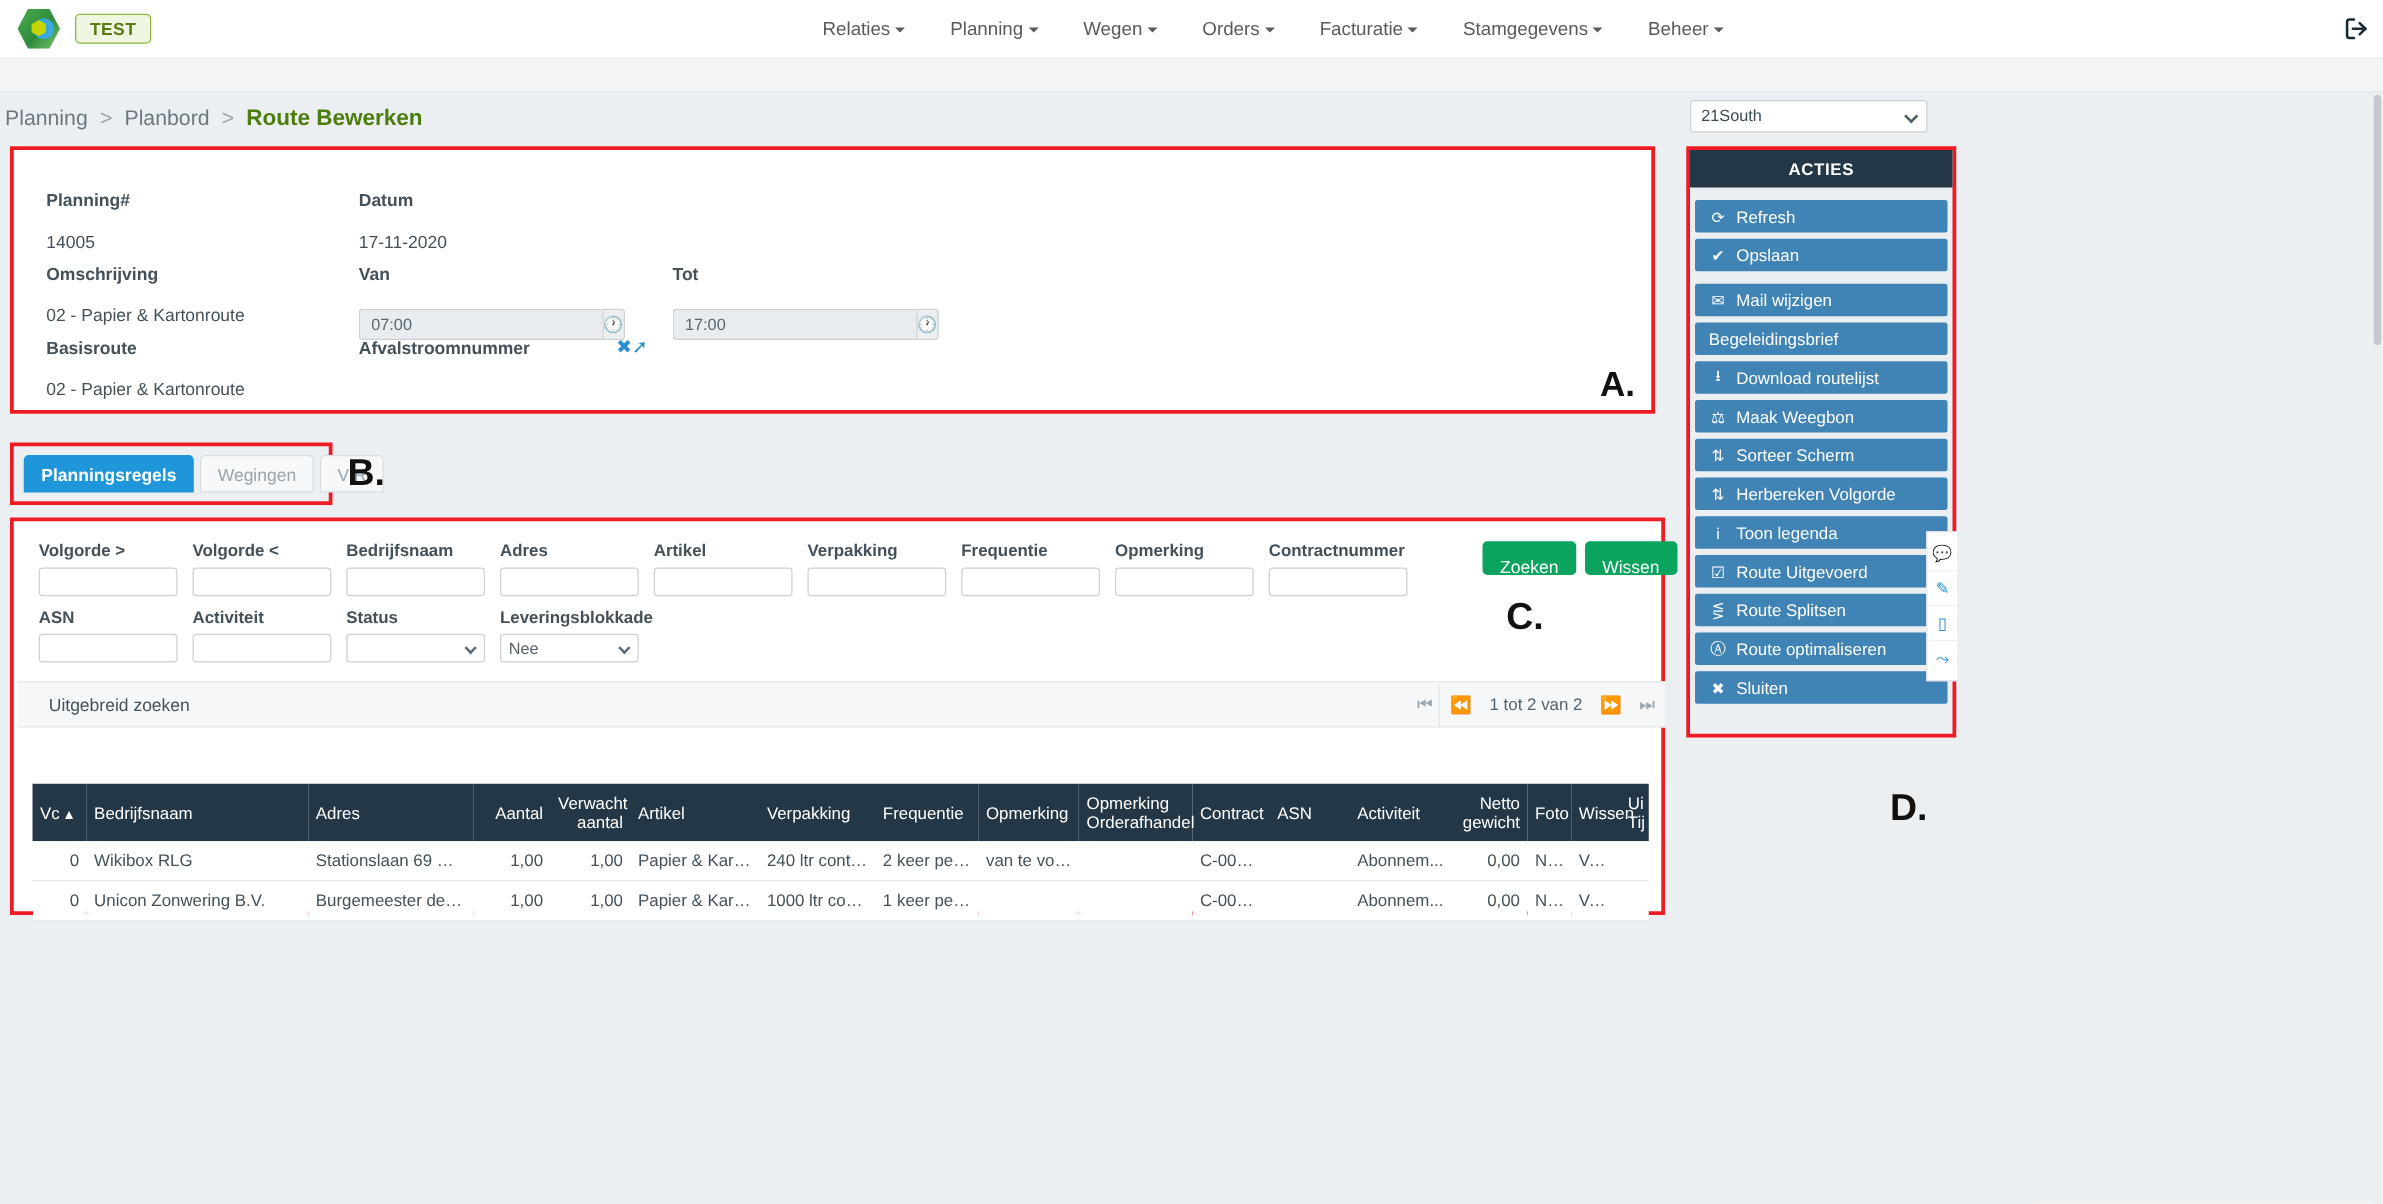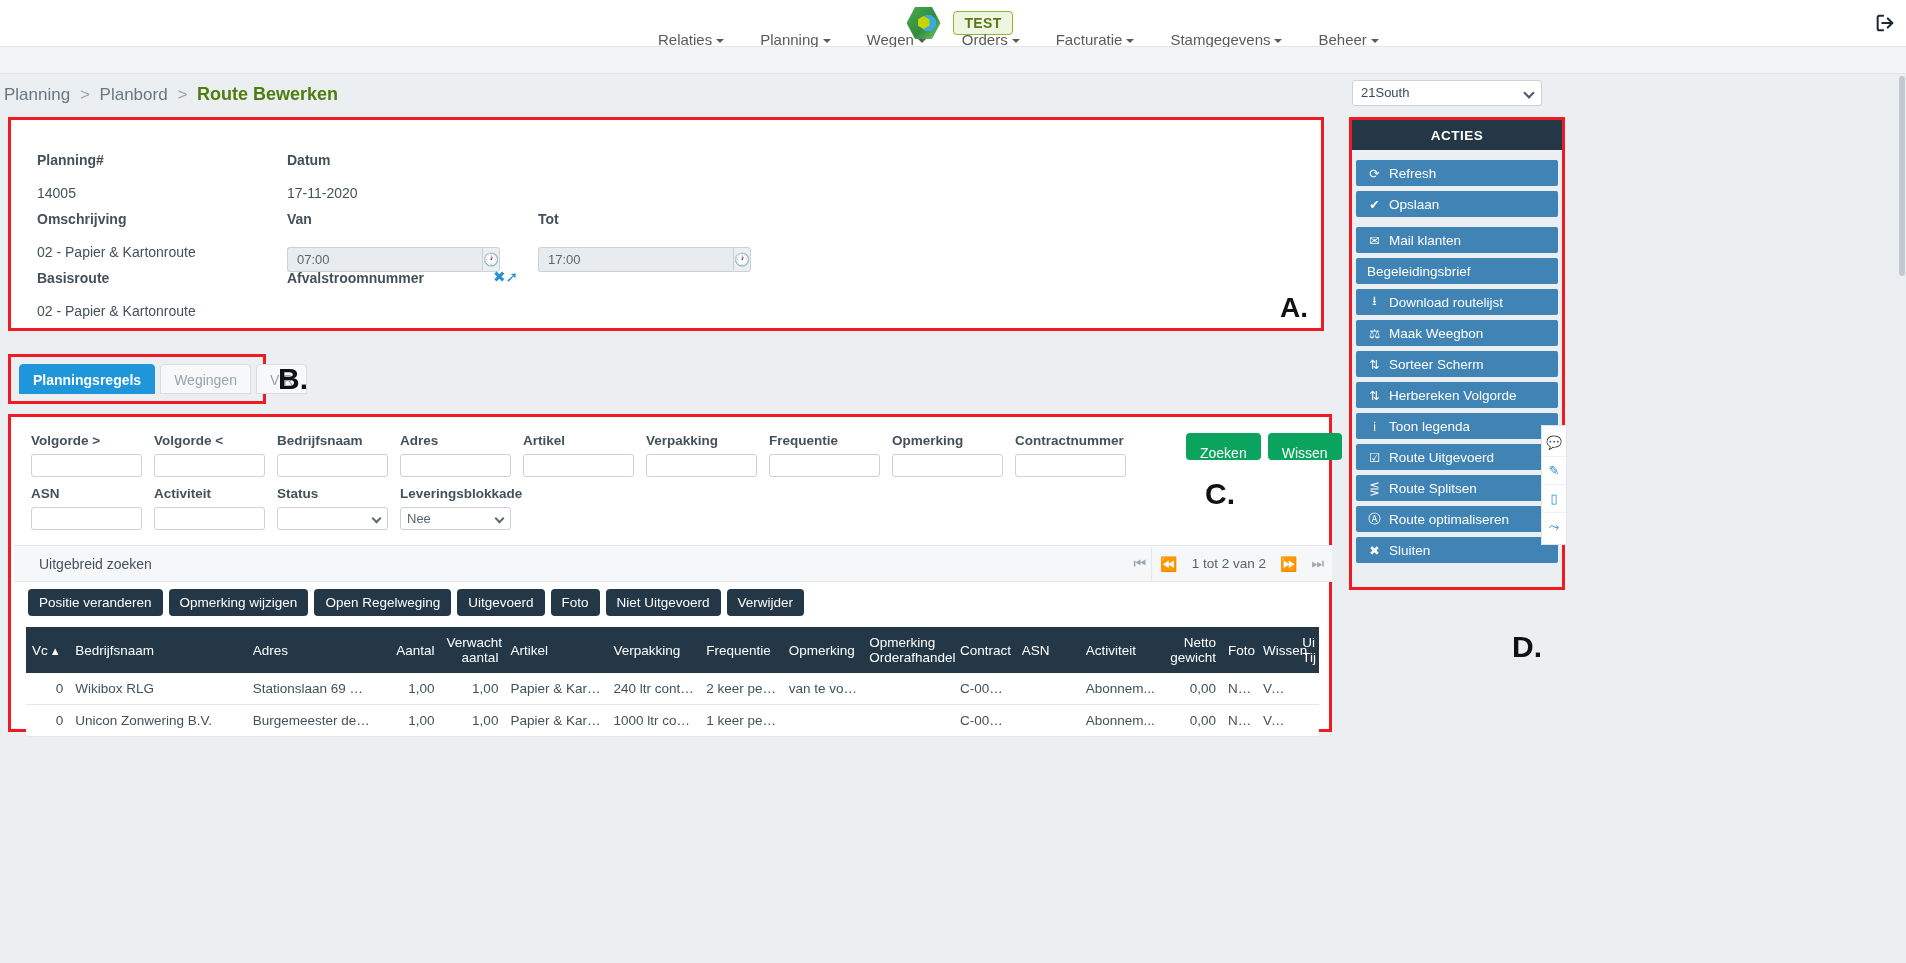--- a/index.html
+++ b/index.html
@@ -10,21 +10,21 @@
     background: #ffffff;
     overflow: hidden;
   }
   body { position: relative; }
 
   
   .topnav {
     position: absolute; left: 0; top: 0; width: 1906px; height: 47px;
     background: #ffffff;
     border-bottom: 1px solid #e2e5e8;
-    display: flex; align-items: center; justify-content: center;
+    display: flex; align-items: center;
   }
   .brand-logo {
     margin-left: 14px; width: 34px; height: 34px; position: relative;
   }
   .logo-hex {
     width: 34px; height: 34px;
     background:
       radial-gradient(circle at 62% 50%, #3aa9dd 0 30%, transparent 31%),
       linear-gradient(135deg, #4cae4c 0%, #2e8b3d 55%, #7ec96f 100%);
     clip-path: polygon(25% 3%, 75% 3%, 100% 50%, 75% 97%, 25% 97%, 0% 50%);
@@ -37,21 +37,21 @@
   }
   .test-badge {
     margin-left: 12px;
     border: 1px solid #8bb832; border-radius: 4px;
     background: #eef5e0; color: #5b7a16;
     font-weight: bold; font-size: 14px;
     padding: 3px 11px;
     letter-spacing: 0.3px;
   }
   .nav-items {
-    position: absolute; left: 640px; top: 16px; height: 47px;
+    position: absolute; left: 640px; top: 0; height: 47px;
     display: flex; align-items: center; gap: 0px;
   }
   .nav-item {
     color: #5a5a5a; font-size: 15px; padding: 0 18px;
     line-height: 47px; cursor: pointer; white-space: nowrap;
   }
   .nav-item .caret {
     display: inline-block; margin-left: 4px;
     border-left: 4px solid transparent; border-right: 4px solid transparent;
     border-top: 4px solid #5a5a5a; vertical-align: middle;
@@ -450,29 +450,20 @@
     <div class="pager-divider"></div>
     <div class="pager">
       <span class="pg-ico">⏮</span>
       <span class="pg-ico">⏪</span>
       <span>1 tot 2 van 2</span>
       <span class="pg-ico">⏩</span>
       <span class="pg-ico">⏭</span>
     </div>
   </div>
 
-  <div class="btnbar">
-    <button class="btn-dark">Positie veranderen</button>
-    <button class="btn-dark">Opmerking wijzigen</button>
-    <button class="btn-dark">Open Regelweging</button>
-    <button class="btn-dark">Uitgevoerd</button>
-    <button class="btn-dark">Foto</button>
-    <button class="btn-dark">Niet Uitgevoerd</button>
-    <button class="btn-dark">Verwijder</button>
-  </div>
 
   <div class="grid">
     <table class="dg">
       <colgroup>
         <col style="width:42px">
           <col style="width:172px">
           <col style="width:128px">
         <col style="width:60px">
           <col style="width:62px">
           <col style="width:100px">
@@ -560,21 +551,21 @@
     <div class="act-btn">
       <span class="act-ico">⟳</span>
       <span>Refresh</span>
     </div>
     <div class="act-btn">
       <span class="act-ico">✔</span>
       <span>Opslaan</span>
     </div>
     <div class="act-btn spacer-top">
       <span class="act-ico">✉</span>
-      <span>Mail klanten</span>
+      <span>Mail wijzigen</span>
     </div>
     <div class="act-btn">
       <span>Begeleidingsbrief</span>
     </div>
     <div class="act-btn">
       <span class="act-ico">⭳</span>
       <span>Download routelijst</span>
     </div>
     <div class="act-btn">
       <span class="act-ico">⚖</span>

